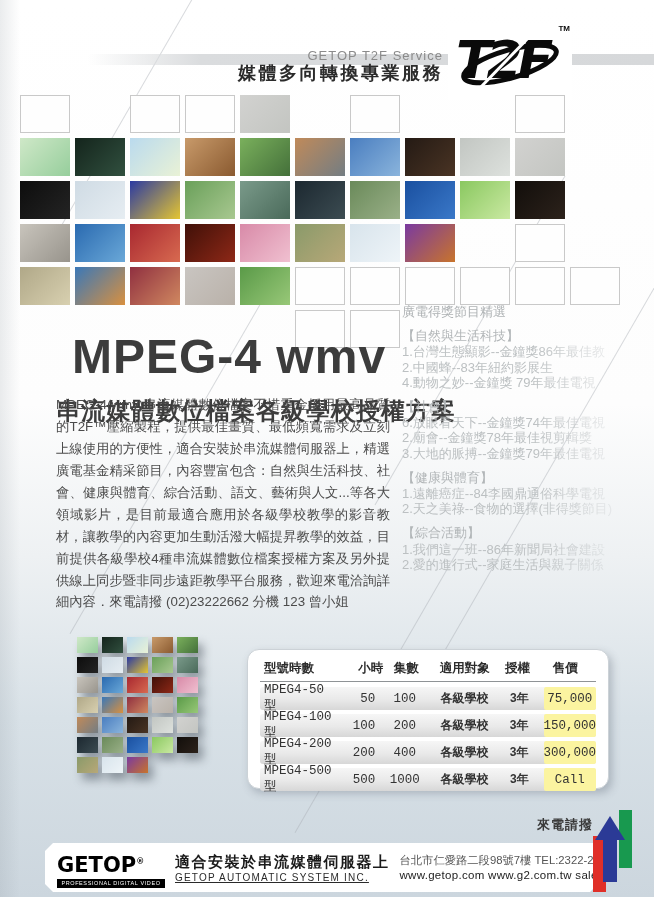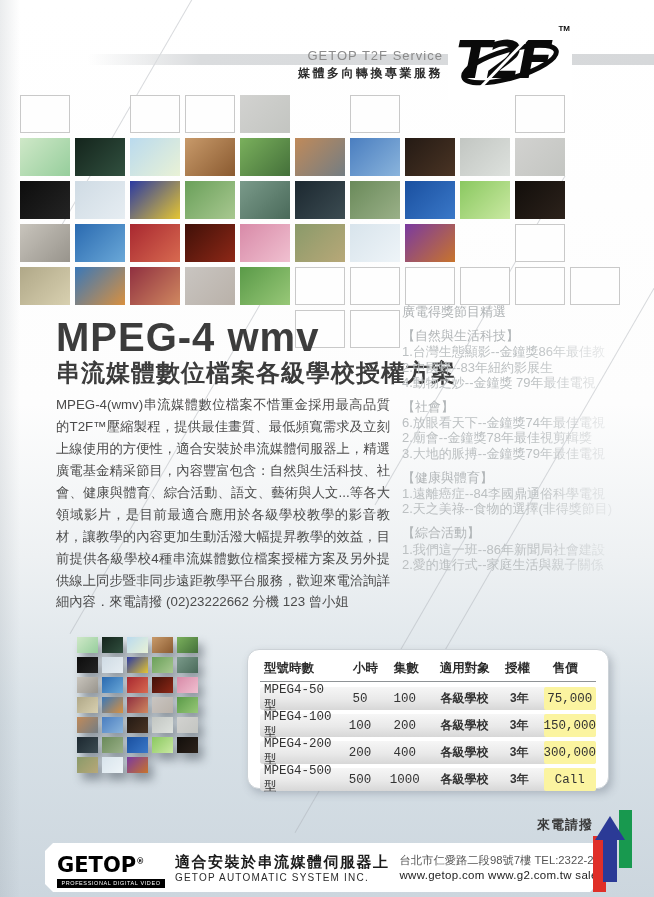--- a/index.html
+++ b/index.html
@@ -13,35 +13,35 @@
   .d1{width:300px;left:-25px;top:115px;}
   .d2{width:400px;left:-30px;top:460px;}
   .d3{width:700px;left:245px;top:390px;}
   .d4{width:380px;left:280px;top:340px;}
   .d5{width:340px;left:210px;top:685px;}
   
   .band{position:absolute;top:54px;left:88px;right:0;height:11px;
     background:linear-gradient(to right,rgba(216,218,220,0) 0%,#dadcde 20%,#d6d8da 100%);}
   .hdr-text{position:absolute;top:48px;left:200px;width:243px;text-align:right;}
   .svc{font-size:13px;color:#8b8b8b;letter-spacing:1px;line-height:16px;}
-  .svc-sub{font-size:12px;font-weight:bold;color:#2b2b2b;letter-spacing:2.5px;line-height:18px;}
+  .svc-sub{font-size:18px;font-weight:bold;color:#2b2b2b;letter-spacing:2.5px;line-height:18px;}
   .t2f{position:absolute;top:24px;left:448px;width:124px;height:76px;background:#fff;}
   .t2f-text{position:absolute;left:8px;top:6px;font-family:"DejaVu Sans",sans-serif;
     font-weight:900;font-style:italic;font-size:52px;letter-spacing:-5px;color:#0a0a0a;line-height:60px;}
   .t2f svg{position:absolute;left:0;top:0;}
   .t2f .tm{position:absolute;right:2px;top:0;font-size:8px;color:#0a0a0a;font-weight:bold;font-style:normal;}
   
   .grid{position:absolute;left:20px;top:95px;display:grid;grid-template-columns:repeat(11,50px);
     grid-auto-rows:38px;gap:5px;}
   .cell{width:50px;height:38px;}
   .cell.box{background:#fefefe;border:1px solid #c9c9c9;box-sizing:border-box;}
   .cell.blank{visibility:hidden;}
   
   .title-block{position:absolute;left:56px;top:316px;}
-  .title-block h1{margin:0;font-size:40px;font-weight:bold;color:#3c3c3c;letter-spacing:1px;line-height:1.05;}
+  .title-block h1{margin:16px;font-size:48px;font-weight:bold;color:#3c3c3c;letter-spacing:1px;line-height:1.05;}
   .title-block h2{margin:2px 0 0 0;font-size:24px;font-weight:bold;color:#3c3c3c;letter-spacing:1px;line-height:1.1;}
   .bodytxt{position:absolute;left:56px;top:394px;width:334px;margin:0;font-size:13.3px;
     line-height:1.65;color:#4b4b4b;text-align:justify;}
   
   .awards{position:absolute;left:402px;top:304px;width:252px;font-size:13px;line-height:15.2px;
     color:#bcc0c2;-webkit-mask-image:linear-gradient(to right,#000 52%,rgba(0,0,0,.3) 80%,transparent 97%);
     mask-image:linear-gradient(to right,#000 52%,rgba(0,0,0,.3) 80%,transparent 97%);white-space:nowrap;}
   .awards .aw-title{color:#aeb2b4;margin-bottom:3px;}
   .awards .aw-head{color:#b2b6b8;margin-top:9px;margin-bottom:1px;}
   
@@ -51,21 +51,21 @@
   .mcell.blank{visibility:hidden;}
   
   .pricebox{position:absolute;left:247px;top:649px;width:362px;height:140px;box-sizing:border-box;
     background:#fff;border:1px solid #ccd2d7;border-radius:12px;padding:10px 12px 8px 12px;
     box-shadow:3px 4px 9px rgba(70,80,95,.3);}
   .thead{display:flex;align-items:center;border-bottom:1.5px solid #8f9396;padding-bottom:4px;margin-bottom:5px;}
   .thead span{font-size:12.5px;font-weight:bold;color:#2c2c2c;}
   .trow{display:flex;align-items:center;height:23px;margin-top:4px;border-radius:3px;
     background:linear-gradient(180deg,#f6f6f6 0%,#e9e9e9 55%,#d7d7d7 100%);gap:10px;}
   .c0{width:88px;text-align:left;padding-left:4px;box-sizing:border-box;}
-  .c1{width:36px;text-align:center;}
+  .c1{width:36px;text-align:right;}
   .c2{width:46px;text-align:center;}
   .c3{width:72px;text-align:center;}
   .c4{width:34px;text-align:center;}
   .c5{width:62px;text-align:center;}
   .trow span{font-family:"Liberation Mono",monospace;font-size:12.5px;color:#333;}
   .trow span.zh{font-family:"Liberation Sans",sans-serif;font-weight:bold;font-size:12px;color:#333;}
   .trow .price{display:flex;align-items:center;justify-content:center;height:23px;border-radius:2px;}
   
   .fund-label{position:absolute;left:537px;top:816px;font-size:13px;font-weight:bold;color:#3a3a3a;letter-spacing:1px;}
   .footer-box{position:absolute;left:45px;top:843px;width:562px;height:49px;background:#fff;
@@ -73,21 +73,21 @@
     display:flex;align-items:center;padding:0 12px;box-sizing:border-box;gap:10px;
     filter:drop-shadow(0 2px 3px rgba(90,100,112,.4));}
   .getop-stack{flex:0 0 auto;}
   .getop-word{font-family:"DejaVu Sans",sans-serif;font-weight:900;font-size:21px;color:#000;
     letter-spacing:0;line-height:28px;}
   .getop-word sup{font-size:8px;}
   .getop-bar{background:#000;color:#fff;font-size:5.5px;letter-spacing:.6px;text-align:center;
     padding:1.5px 2px;width:108px;box-sizing:border-box;white-space:nowrap;overflow:hidden;}
   .company-stack{flex:0 0 auto;}
   .company-zh{font-size:15px;font-weight:bold;color:#1a1a1a;letter-spacing:1.5px;line-height:19px;}
-  .company-en{font-size:10px;color:#2a2a2a;letter-spacing:1.2px;line-height:13px;}
+  .company-en{font-size:10px;color:#2a2a2a;letter-spacing:1.2px;line-height:13px;text-decoration:underline;}
   .addr-stack{flex:1 1 auto;min-width:0;}
   .addr-line1{font-size:11.3px;color:#555;line-height:15px;white-space:nowrap;}
   .addr-line2{font-size:11.5px;color:#222;line-height:15px;white-space:nowrap;letter-spacing:.3px;}
   .fund-logo{position:absolute;left:592px;top:810px;}
 </style>
 </head>
 <body>
 
 <div class="page">
   <div class="edge-shade"></div>

